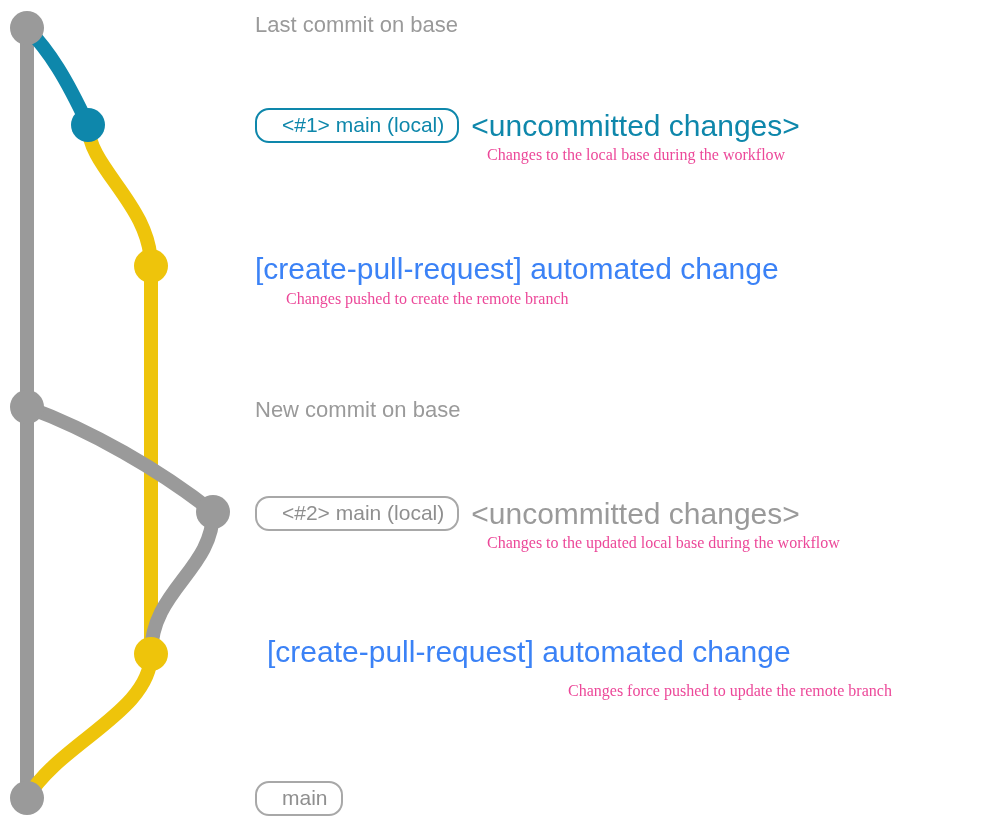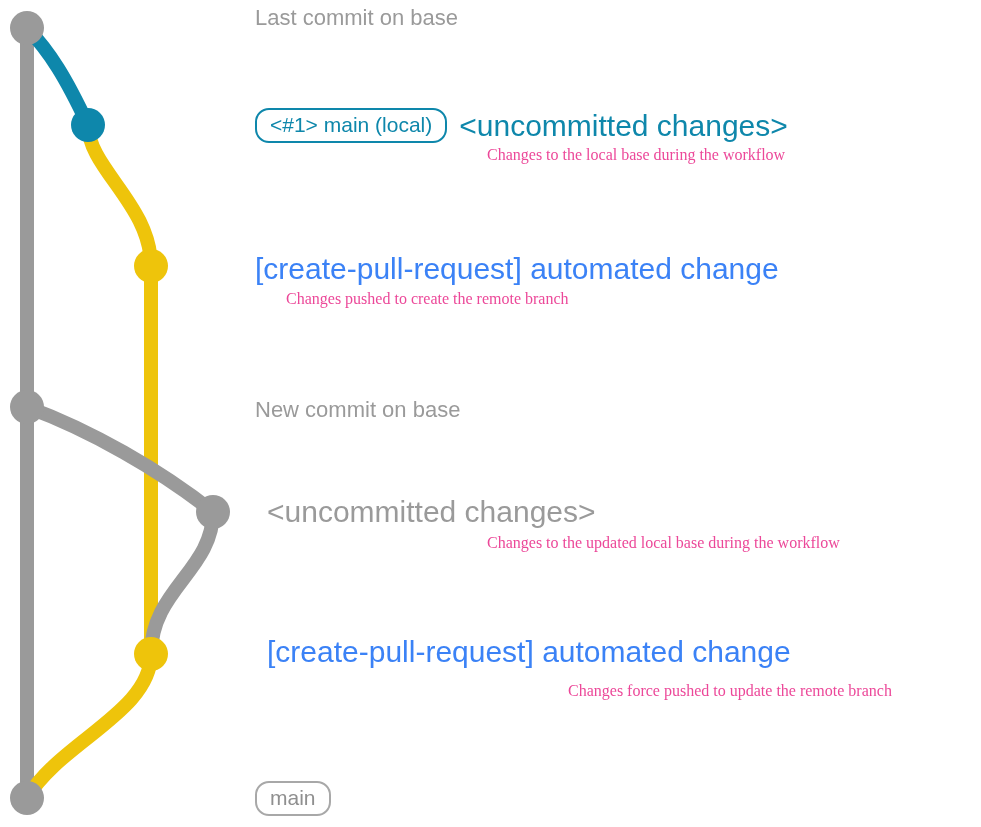--- a/index.html
+++ b/index.html
@@ -29,21 +29,21 @@
     display: flex;
     align-items: center;
     white-space: nowrap;
   }
 
   
   .pill {
     display: inline-block;
     border: 2px solid #999999;
     border-radius: 14px;
-    padding: 4px 13px 5px 13px;
+    padding: 4px 13px 5px 25px;
     font-size: 21px;
     line-height: 1.05;
     color: #999999;
     background: #ffffff;
     font-family: "Liberation Sans", sans-serif;
   }
   .pill.teal  { border-color: #0e87ab; color: #0e87ab; }
   .pill.yellow{ border-color: #eec40b; color: #eec40b; }
   .pill.gray  { border-color: #a8a8a8; color: #8f8f8f; }
 
@@ -95,40 +95,41 @@
 
   <circle cx="27" cy="28" r="17" fill="#9a9a9a"></circle>
   <circle cx="88" cy="125" r="17" fill="#0e87ab"></circle>
   <circle cx="151" cy="266" r="17" fill="#eec40b"></circle>
   <circle cx="27" cy="407" r="17" fill="#9a9a9a"></circle>
   <circle cx="213" cy="512" r="17" fill="#9a9a9a"></circle>
   <circle cx="151" cy="654" r="17" fill="#eec40b"></circle>
   <circle cx="27" cy="798" r="17" fill="#9a9a9a"></circle>
 </svg>
 
-<div class="row" style="left:255px; top:6px;">
+<div class="row" style="left:255px; top:13px;">
   <span class="subject gray heading-only">Last commit on base</span>
 </div>
 
 <div class="row" style="left:255px; top:108px;">
   <span class="pill teal">&lt;#1&gt; main (local)</span>
   <span class="subject teal with-pill">&lt;uncommitted changes&gt;</span>
 </div>
 <div class="note" style="left:487px; top:146px;">Changes to the local base during the workflow</div>
 
 <div class="row" style="left:255px; top:253px;">
   <span class="subject yellow">[create-pull-request] automated change</span>
 </div>
 <div class="note" style="left:286px; top:290px;">Changes pushed to create the remote branch</div>
 
 <div class="row" style="left:255px; top:398px;">
   <span class="subject gray heading-only">New commit on base</span>
 </div>
 
 <div class="row" style="left:255px; top:496px;">
+  <span class="pill gray">&lt;#2&gt; main (local)</span>
   <span class="subject gray with-pill">&lt;uncommitted changes&gt;</span>
 </div>
 <div class="note" style="left:487px; top:534px;">Changes to the updated local base during the workflow</div>
 
 <div class="row" style="left:255px; top:636px;">
   <span class="subject yellow with-pill">[create-pull-request] automated change</span>
 </div>
 <div class="note" style="left:568px; top:674px;margin-top:8px;">Changes force pushed to update the remote branch</div>
 
 <div class="row" style="left:255px; top:781px;">

